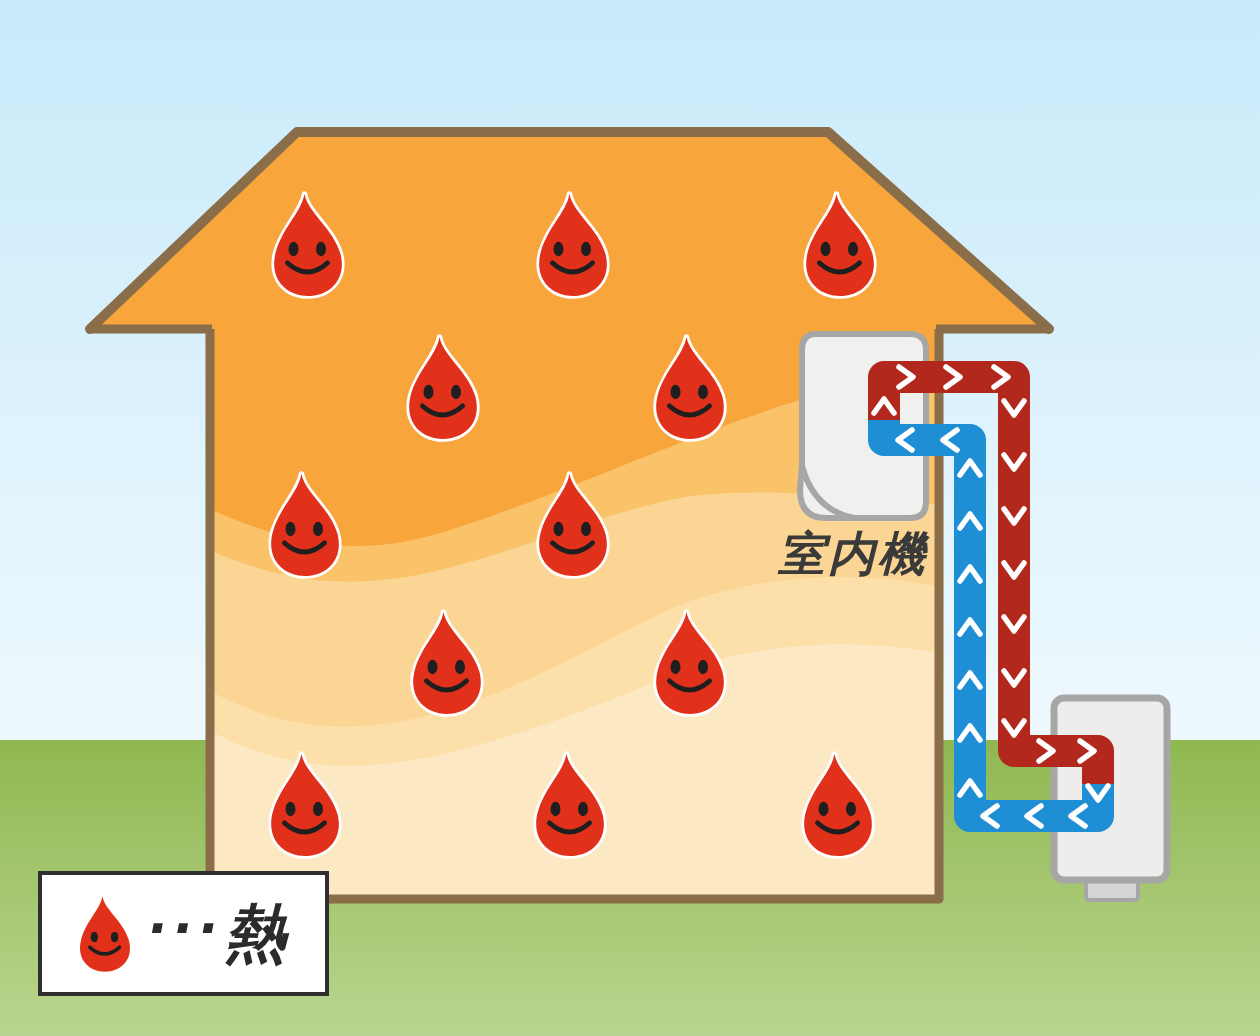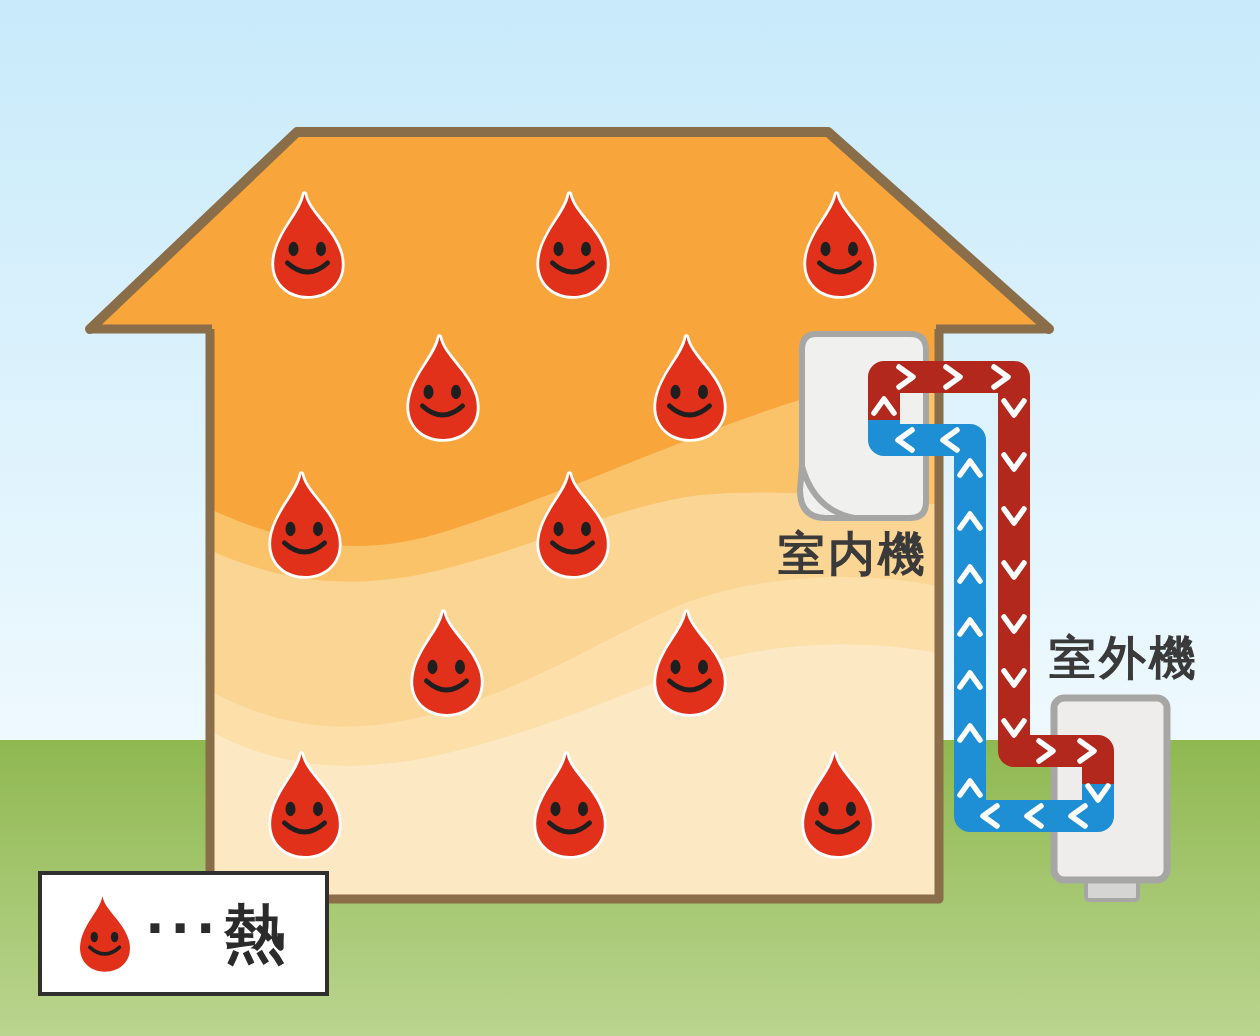--- a/index.html
+++ b/index.html
@@ -1,18 +1,19 @@
 <!DOCTYPE html>
 <html lang="ja"><head>
 <meta charset="utf-8">
 <style>
   html,body{margin:0;padding:0;background:#fff;}
   .stage{
     position:relative;width:1260px;height:1036px;overflow:hidden;
     font-family:"Liberation Sans","DejaVu Sans",sans-serif;
+    font-style:italic;
   }
   .scene{position:absolute;left:0;top:0;}
   .jp-label{
     position:absolute;font-weight:800;color:#3a3a3a;
     font-size:47px;letter-spacing:3px;line-height:1.1;white-space:nowrap;
   }
   .jp-label.indoor{left:778px;top:528px;}
   .jp-label.outdoor{left:1049px;top:632px;}
   .legend{
     position:absolute;left:38px;top:871px;width:291px;height:125px;
@@ -135,21 +136,20 @@
       <use href="#chev" transform="translate(970,627) rotate(-90)"></use>
       <use href="#chev" transform="translate(970,574) rotate(-90)"></use>
       <use href="#chev" transform="translate(970,521) rotate(-90)"></use>
       <use href="#chev" transform="translate(970,468) rotate(-90)"></use>
       <use href="#chev" transform="translate(905,440) rotate(180)"></use>
       <use href="#chev" transform="translate(950,440) rotate(180)"></use>
     </g>
   </svg>
 
   <div class="jp-label indoor">室内機</div>
-  <div class="jp-label outdoor">室外機</div>
 
   <div class="legend">
     <svg class="legend-drop-svg" width="62" height="82" viewBox="0 0 84 110">
       <use href="#drop"></use>
     </svg>
     <span class="legend-dots">···</span>
     <span class="legend-kanji">熱</span>
   </div>
 
 </div>

